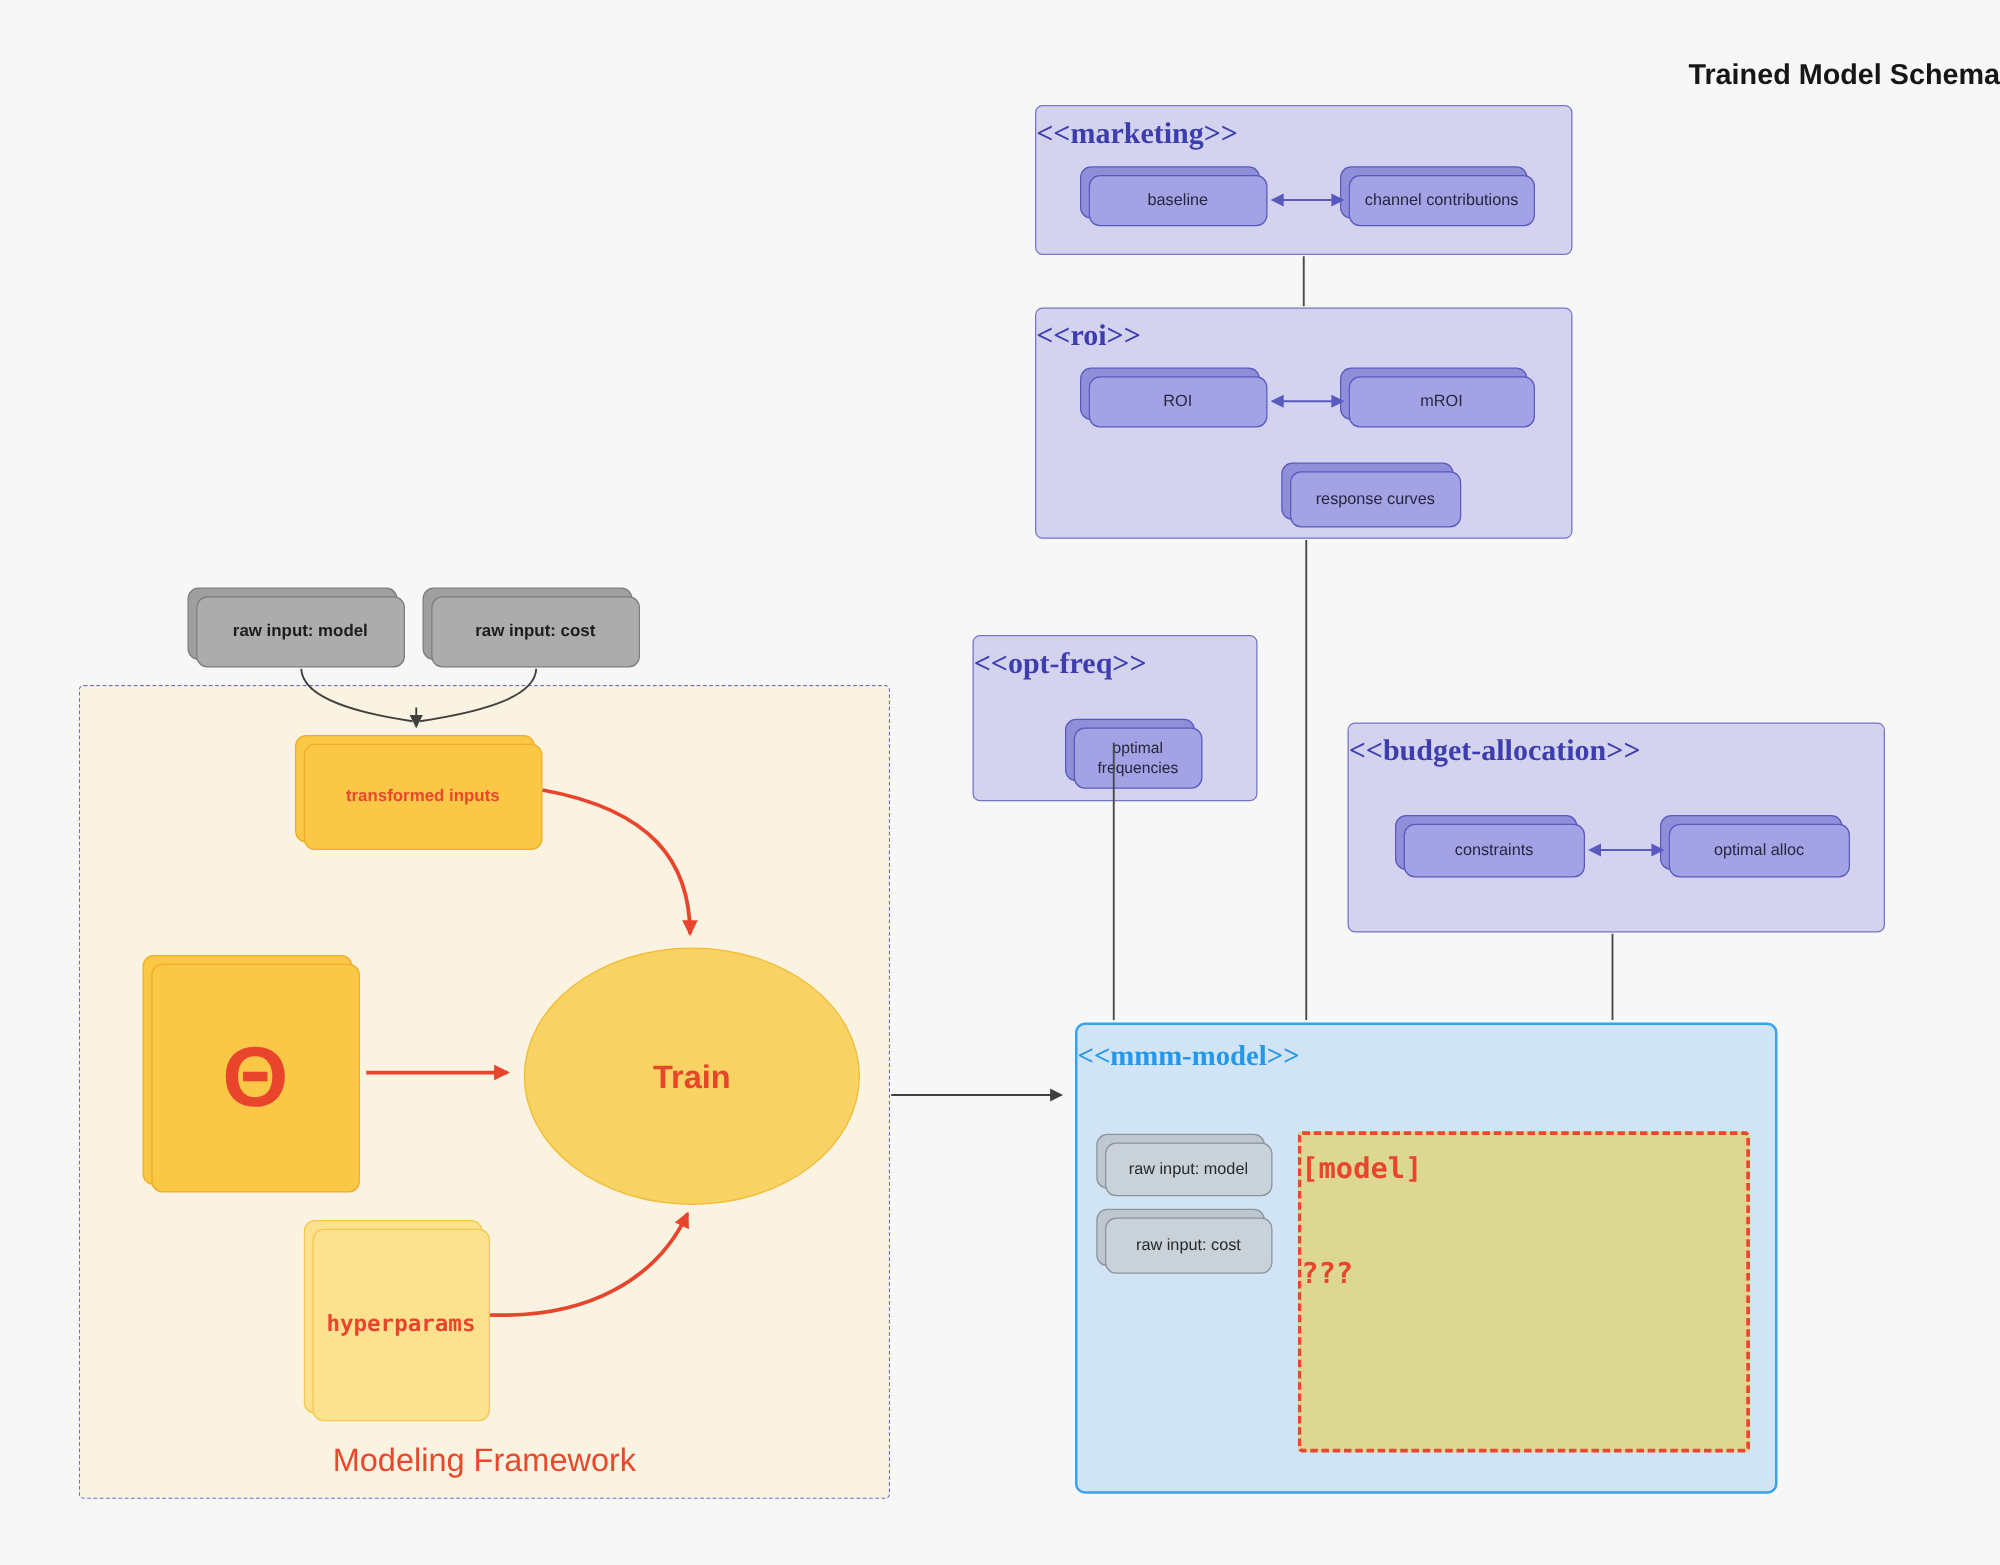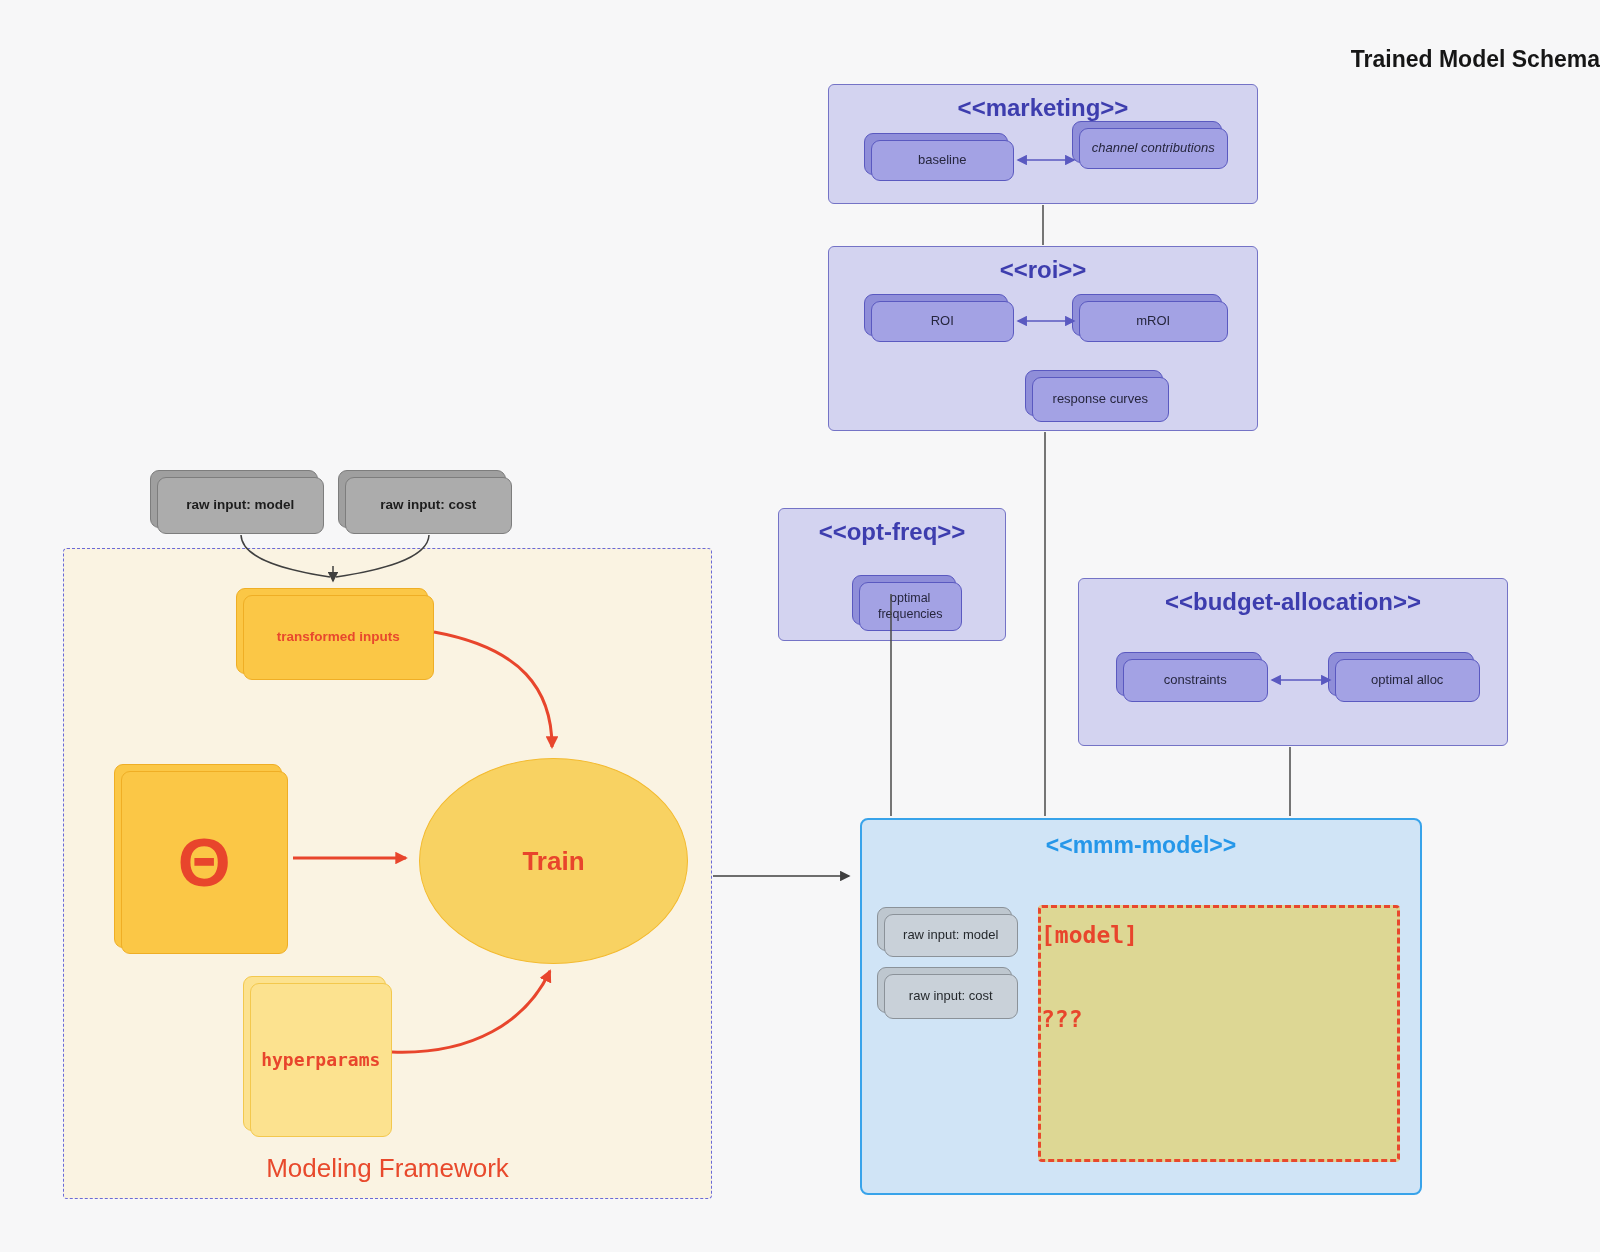--- a/index.html
+++ b/index.html
@@ -4,22 +4,22 @@
 <style>
   html,body{margin:0;padding:0;background:#f7f7f8;}
   .canvas{position:relative;width:1600px;height:1252px;background:#f7f7f8;
           font-family:"Liberation Sans",sans-serif;overflow:hidden;}
 
   .diagram-title{position:absolute;top:8px;left:0;width:1600px;text-align:right;
     font-size:23px;font-weight:bold;color:#161616;margin-top:38px;}
 
   
   .sub{position:absolute;background:#d3d3f0;border:1.5px solid #7473c6;border-radius:6px;box-sizing:border-box;}
-  .sub-title{width:100%;text-align:center;padding-top:9px;font-weight:bold;font-size:24px;
-    color:#3d3dae;font-family:Liberation Sans, sans-serif;}
+  .sub-title{width:100%;padding-top:9px;font-weight:bold;font-size:24px;
+    color:#3d3dae;font-family:Liberation Serif, serif;}
   .sub-mmm{background:#d0e4f6;border:2px solid #38a3ea;border-radius:8px;}
   .sub-mmm .sub-title{color:#2597e9;font-size:23px;padding-top:12px;}
 
   
   .stack{position:absolute;border-radius:9px;background:var(--back);border:1.5px solid var(--border);box-sizing:border-box;}
   .stack .card{position:absolute;inset:5.5px -7px -7px 5.5px;border-radius:9px;background:var(--fill);
     border:1.5px solid var(--border);box-sizing:border-box;display:flex;align-items:center;justify-content:center;
     text-align:center;line-height:1.3;}
   .v-purple{--fill:#a3a2e4;--back:#8f8ed9;--border:#5a59c0;color:#26263e;font-size:13px;}
   .v-gray{--fill:#acacac;--back:#9f9f9f;--border:#7d7d7d;color:#1d1d1d;font-weight:bold;font-size:13.5px;}
@@ -89,21 +89,21 @@
     <div class="framework-label">Modeling Framework</div>
   </div>
 
   <div class="sub" style="left:828px;top:84px;width:430px;height:120px;">
     <div class="sub-title">&lt;&lt;marketing&gt;&gt;</div>
     <div class="stack v-purple" style="left:35px;top:48px;width:144px;height:42px;">
       <div class="card">
           <span>baseline</span>
         </div>
     </div>
-    <div class="stack v-purple" style="left:243px;top:36px;width:150px;height:42px;font-style:italic;">
+    <div class="stack v-purple" style="left:243px;top:48px;width:150px;height:42px;">
       <div class="card">
           <span>channel contributions</span>
         </div>
     </div>
   </div>
 
   <div class="sub" style="left:828px;top:246px;width:430px;height:185px;">
     <div class="sub-title">&lt;&lt;roi&gt;&gt;</div>
     <div class="stack v-purple" style="left:35px;top:47px;width:144px;height:42px;">
       <div class="card">

